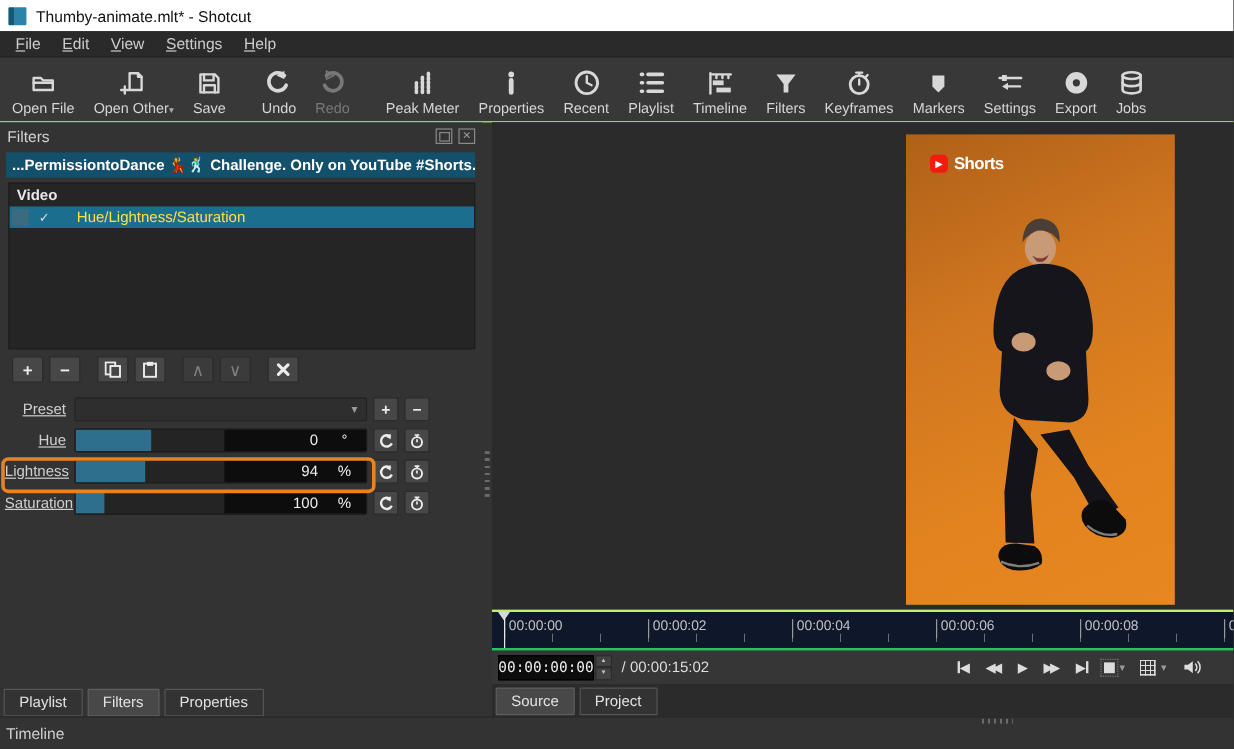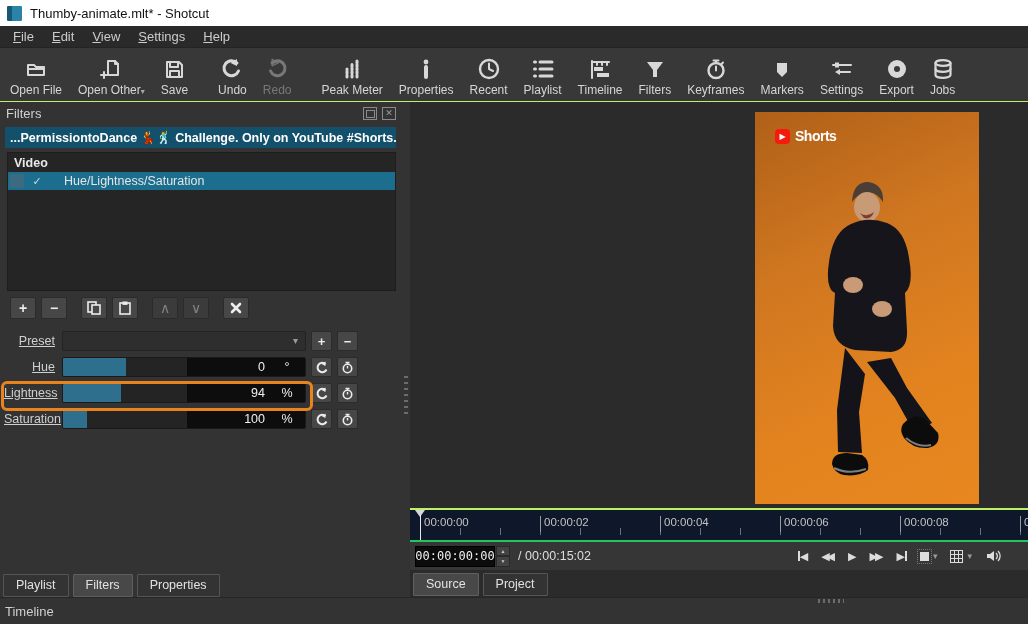--- a/index.html
+++ b/index.html
@@ -42,21 +42,21 @@
   .fp-title { font-size:13px; color:#d0d0d0; }
   .fp-head .sp { flex:1; }
   .wicon { width:14px; height:13px; border:1px solid #8a8a8a; margin-left:5px; position:relative; display:flex; align-items:center; justify-content:center; font-size:9px; color:#9a9a9a; }
   .wicon.float::before { content:""; position:absolute; left:2px; top:2px; width:7px; height:6px; border:1px solid #8a8a8a; }
   .filename { margin:3px 6px 2px 5px; background:#13506b; color:#fff; font-weight:bold; font-size:12.5px; padding:3px 5px; white-space:nowrap; overflow:hidden; }
   .flist { margin:2px 6px 0 7px; height:139px; background:#252525; border:1px solid #1d1d1d; }
   .sec { font-weight:bold; color:#e8e8e8; padding:3px 6px 2px 6px; font-size:12.5px; }
   .frow { height:18px; background:#1c6e8e; display:flex; align-items:center; }
   .fhandle { width:14px; height:14px; margin-left:2px; background:#3c6a80; }
   .fcheck { width:26px; text-align:center; color:#d8d8d8; font-size:11px; }
-  .fname { color:#e5e5e5; font-size:12.5px; padding-left:14px; }
+  .fname { color:#fde047; font-size:12.5px; padding-left:14px; }
   .factions { display:flex; align-items:center; padding:6px 0 4px 10px; }
   .abtn { width:26px; height:22px; margin-right:5px; background:#474747; border:1px solid #2b2b2b; border-radius:2px; display:flex; align-items:center; justify-content:center; color:#ececec; font-size:14px; font-weight:bold; }
   .abtn.dis { background:#3b3b3b; color:#808080; font-weight:normal; }
   .asep { width:9px; }
 
   
   .params { position:relative; padding:8px 0 0 4px; }
   .prow { display:flex; align-items:center; height:20px; margin-bottom:6px; }
   .plabel { width:58px; text-align:right; padding-right:7px; color:#cfcfcf; font-size:12.5px; flex:0 0 auto;text-decoration:underline; }
   .combo { width:244px; height:20px; background:#2e2e2e; border:1px solid #232323; border-radius:2px; position:relative; }

